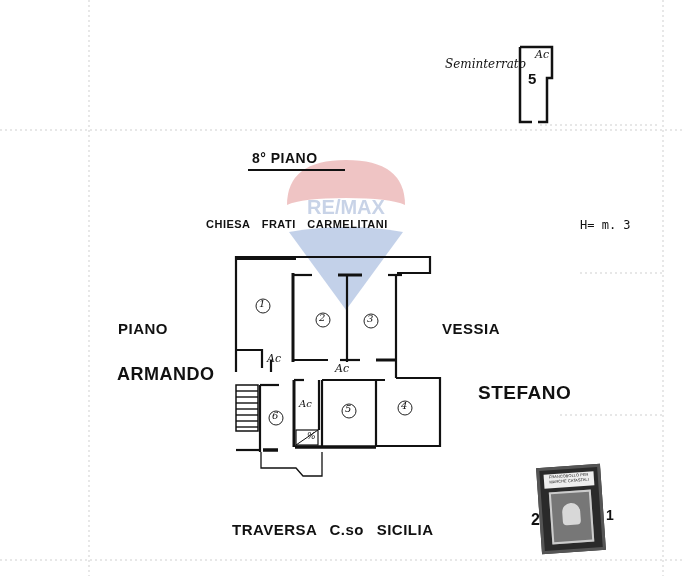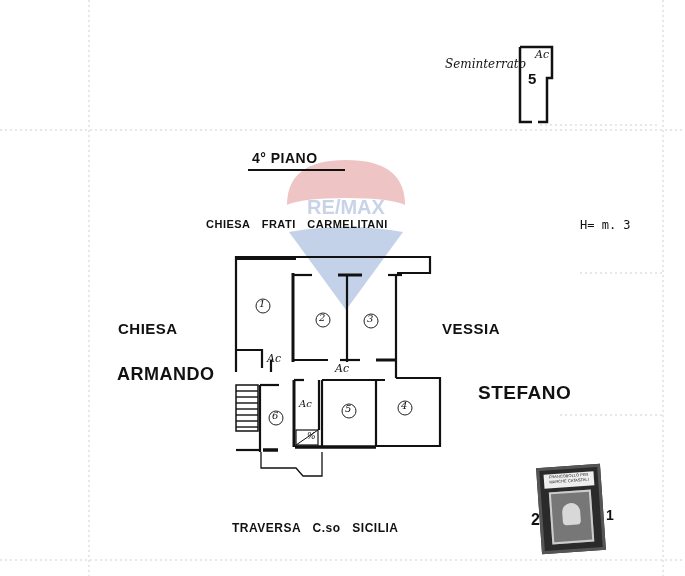--- a/index.html
+++ b/index.html
@@ -107,32 +107,32 @@
 <span class="abs hand" style="left:367px;top:313px;font-size:10px;">3</span>
 <span class="abs hand" style="left:401px;top:400px;font-size:10px;">4</span>
 <span class="abs hand" style="left:345px;top:403px;font-size:10px;">5</span>
 <span class="abs hand" style="left:272px;top:410px;font-size:10px;">6</span>
 
 <span class="abs hand" style="left:267px;top:352px;font-size:11px;">Ac</span>
 <span class="abs hand" style="left:335px;top:362px;font-size:11px;">Ac</span>
 <span class="abs hand" style="left:299px;top:398px;font-size:10px;">Ac</span>
 <span class="abs hand" style="left:307px;top:431px;font-size:9px;">%</span>
 
-<span class="abs label" style="left:252px;top:150px;font-size:14px;">4° PIANO</span>
+<span class="abs label" style="left:252px;top:150px;font-size:14px;">8° PIANO</span>
 <span class="abs hand" style="left:405px;top:57px;font-size:12px;margin-left:40px;">Seminterrato</span>
 <span class="abs hand" style="left:535px;top:48px;font-size:11px;">Ac</span>
 <span class="abs label" style="left:528px;top:70px;font-size:15px;">5</span>
 <span class="abs" style="left:580px;top:218px;font-size:12px;font-family:'DejaVu Sans Mono',monospace;">H= m. 3</span>
 
 <span class="abs label" style="left:206px;top:218px;font-size:11px;word-spacing:8px;">CHIESA  FRATI  CARMELITANI</span>
-<span class="abs label" style="left:118px;top:320px;font-size:15px;">CHIESA</span>
+<span class="abs label" style="left:118px;top:320px;font-size:15px;">PIANO</span>
 <span class="abs label" style="left:117px;top:364px;font-size:18px;">ARMANDO</span>
 <span class="abs label" style="left:442px;top:320px;font-size:15px;">VESSIA</span>
 <span class="abs label" style="left:478px;top:382px;font-size:19px;">STEFANO</span>
-<span class="abs label" style="left:232px;top:521px;font-size:12px;word-spacing:8px;">TRAVERSA  C.so  SICILIA</span>
+<span class="abs label" style="left:232px;top:521px;font-size:15px;word-spacing:8px;">TRAVERSA  C.so  SICILIA</span>
 
 <div class="abs" style="left:539px;top:466px;width:58px;height:80px;background:#2a2a2a;transform:rotate(-4deg);border:3px solid #555;">
   <div style="margin:4px;height:14px;background:#eee;font-size:4px;line-height:5px;text-align:center;color:#222;overflow:hidden;">FRANCOBOLLO PER MARCHE CATASTALI</div>
   <div style="margin:3px 8px;height:48px;background:#777;border:2px solid #ccc;">
     <div style="width:18px;height:22px;border-radius:9px 9px 4px 4px;background:#d8d8d8;margin:10px auto 0;"></div>
   </div>
 </div>
 <span class="abs label" style="left:531px;top:511px;font-size:16px;">2</span>
 <span class="abs label" style="left:606px;top:507px;font-size:14px;">1</span>
 

